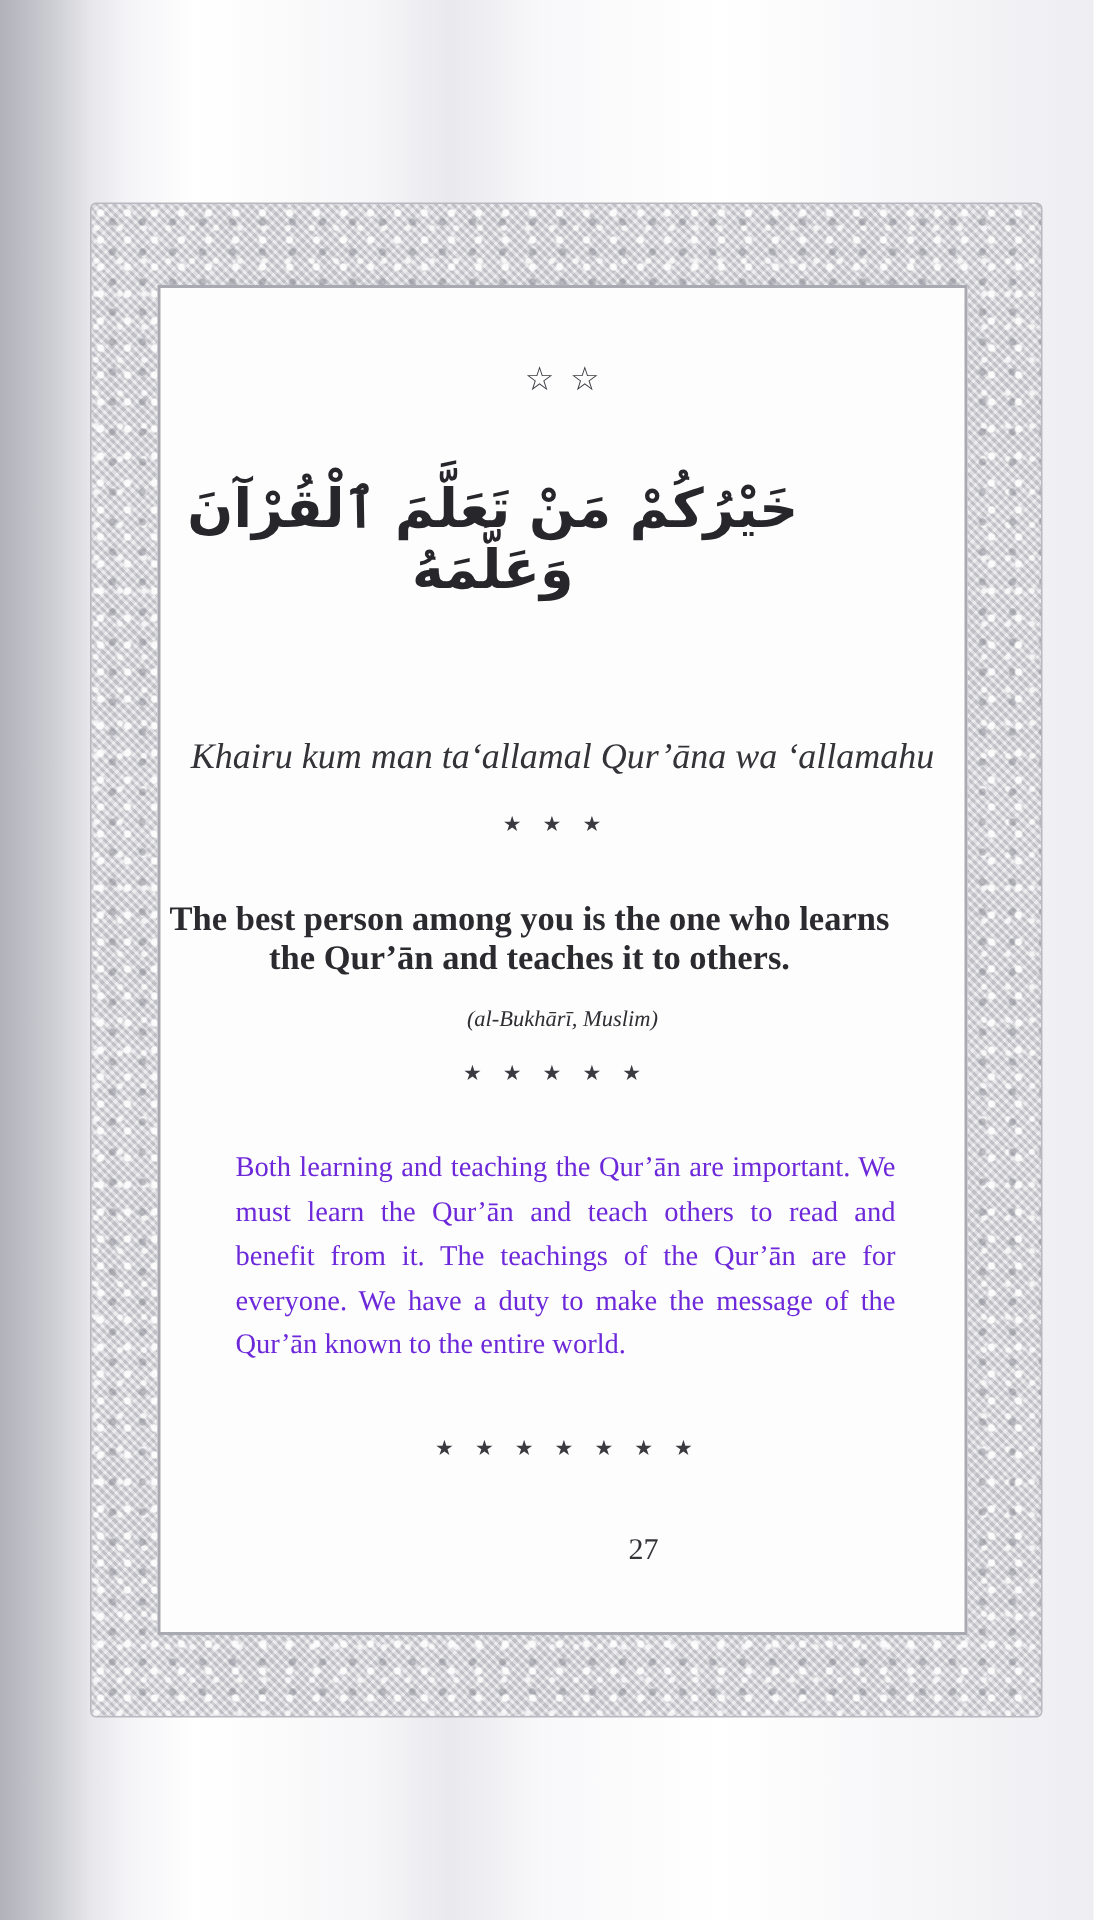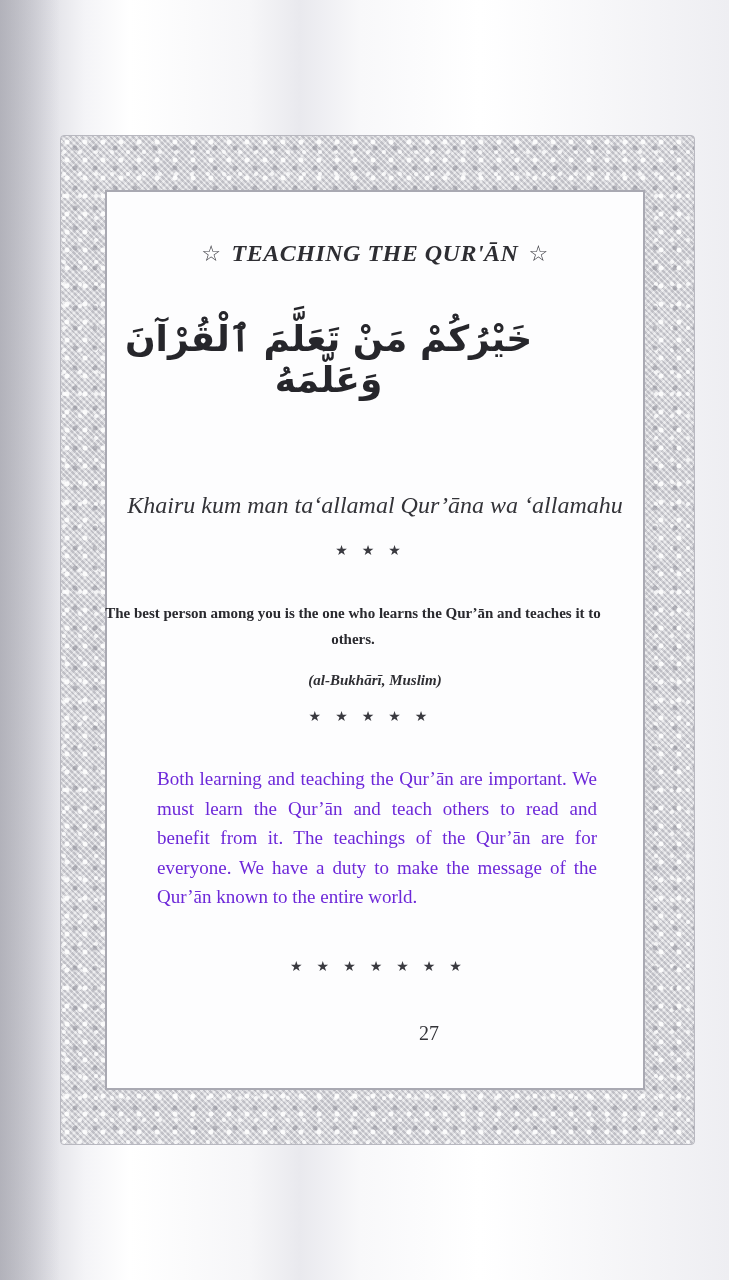--- a/index.html
+++ b/index.html
@@ -105,32 +105,32 @@
       letter-spacing: 14px;
     }
     .stars-3 { top: 352px; }
     .stars-5 { top: 518px; }
     .stars-7 { top: 768px; left: 8px; }
     .translation {
       position: absolute;
       left: 0;
       width: 496px;
       top: 410px;
-      font-size: 15px;
+      font-size: 23px;
       font-weight: bold;
       line-height: 26px;
       color: #2a2a2f;
     }
     .citation {
       position: absolute;
       left: 0;
       width: 540px;
       top: 482px;
       font-size: 15px;
-      font-weight: bold;
+      font-weight: normal;
       font-style: italic;
       color: #2e2e33;
     }
     .body-text {
       position: absolute;
       left: 52px;
       width: 440px;
       top: 574px;
       font-size: 19px;
       line-height: 29.5px;
@@ -151,21 +151,20 @@
 <body>
 
 <div class="page-shadow"></div>
 
 <div class="border-frame"></div>
 <div class="inner-panel"></div>
 
 <div class="content">
   <div class="title">
     <span class="star-outline">☆</span>
-    <span>TEACHING THE QUR'ĀN</span>
     <span class="star-outline">☆</span>
   </div>
 
   <div class="arabic">خَيْرُكُمْ مَنْ تَعَلَّمَ ٱلْقُرْآنَ وَعَلَّمَهُ</div>
 
   <div class="transliteration">Khairu kum man ta‘allamal Qur’āna wa ‘allamahu</div>
 
   <div class="stars stars-3">★★★</div>
 
   <div class="translation">The best person among you is the one who learns the Qur’ān and teaches it to others.</div>

